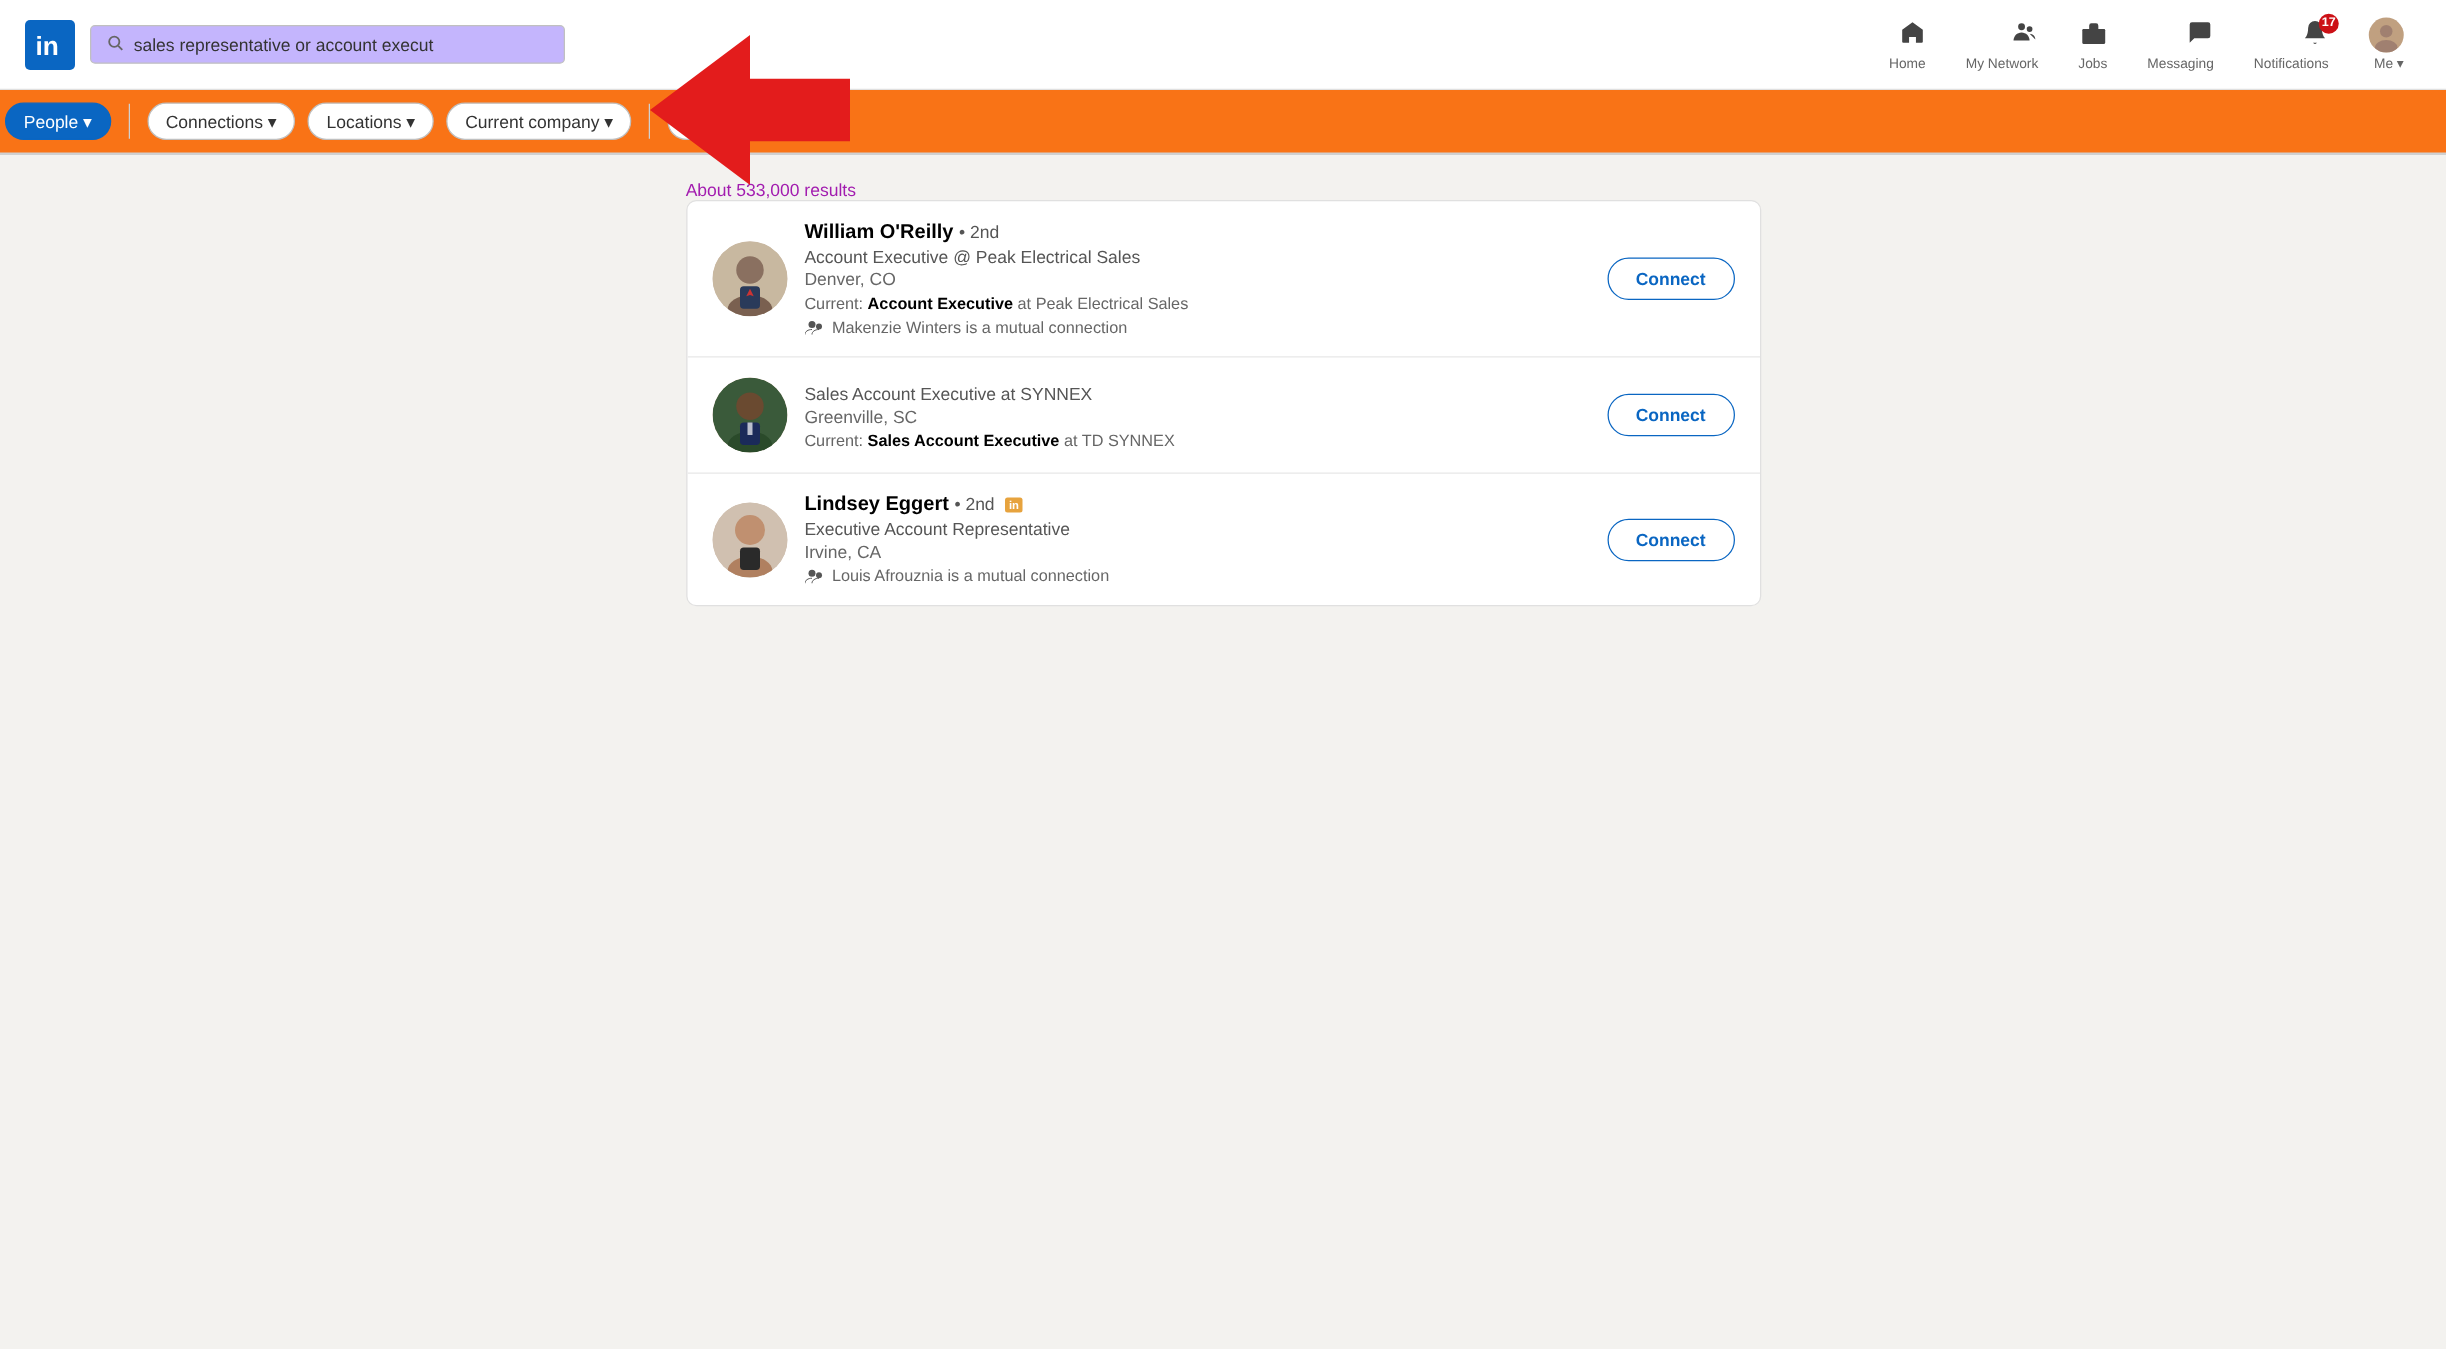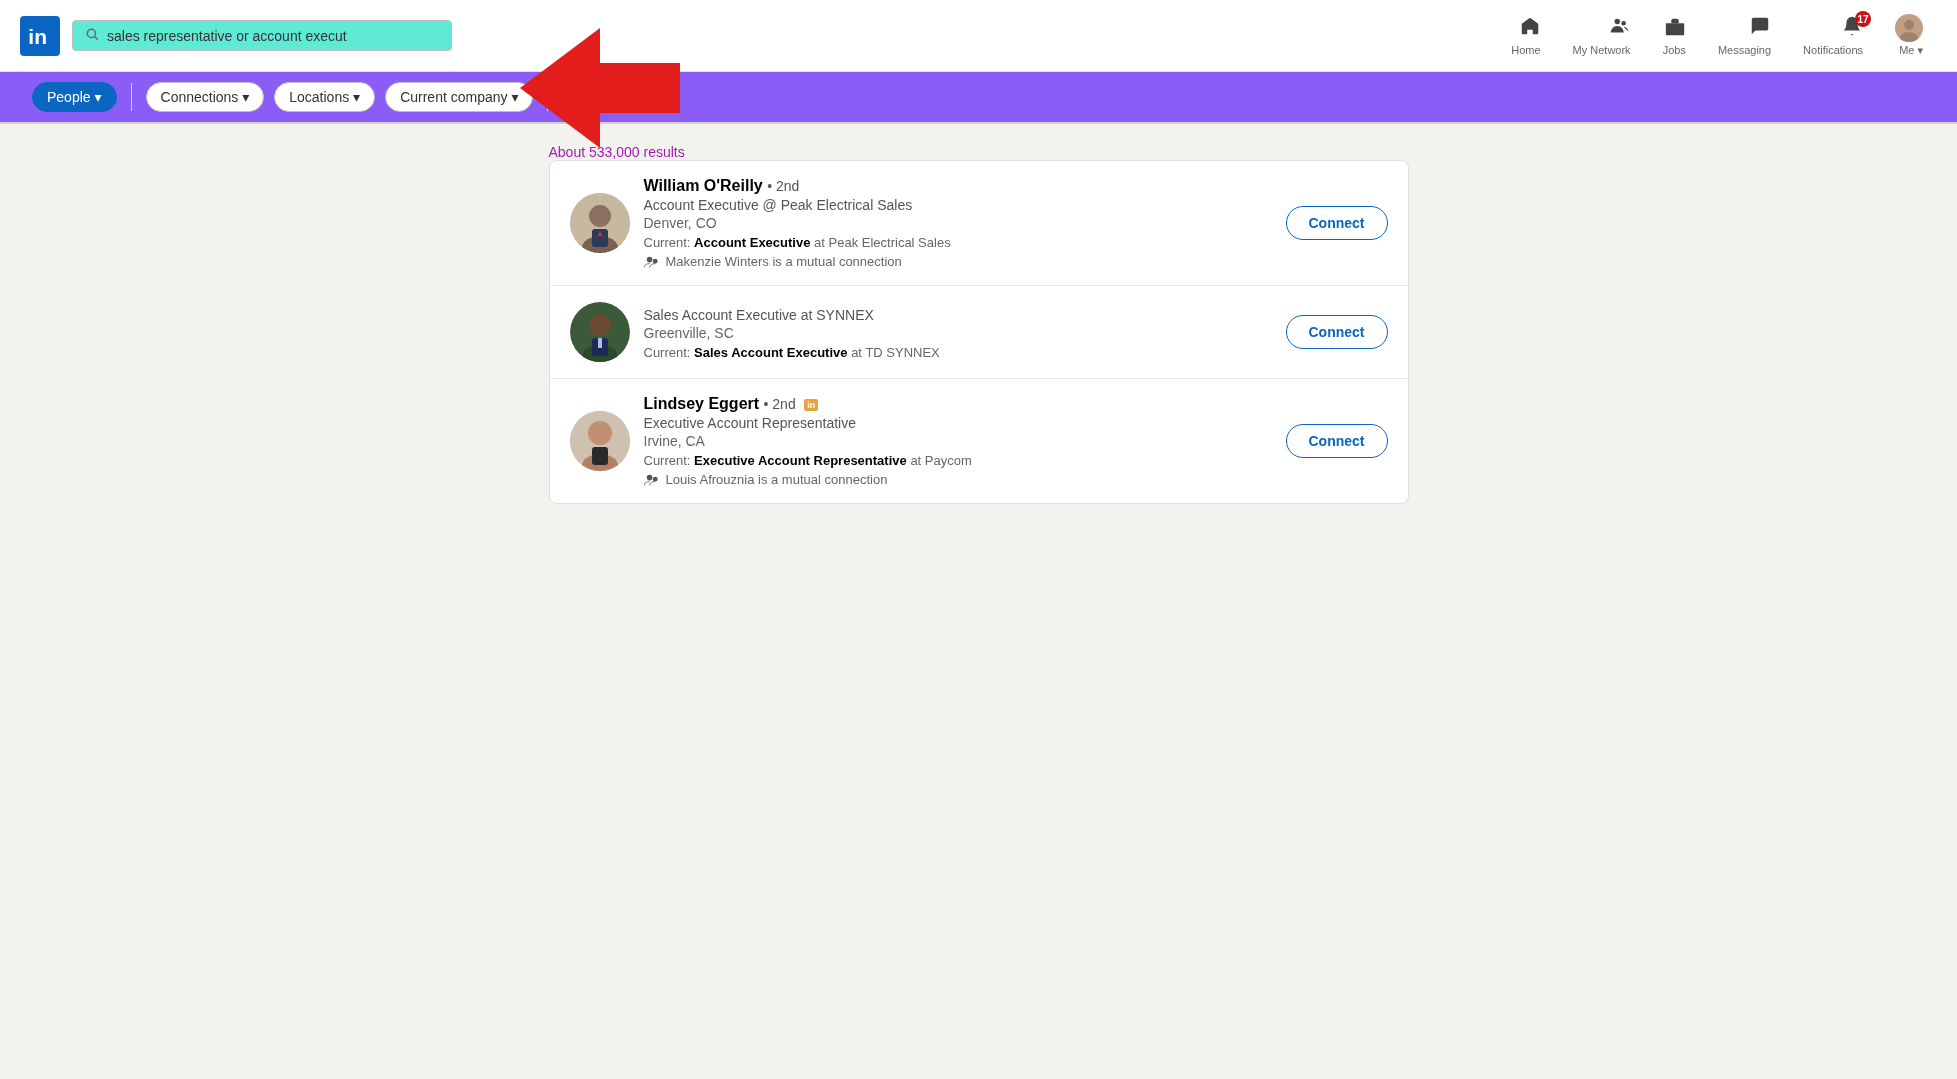--- a/index.html
+++ b/index.html
@@ -22,21 +22,21 @@
       background: #0a66c2;
       border-radius: 4px;
       display: flex; align-items: center; justify-content: center;
       flex-shrink: 0;
     }
     .linkedin-logo svg { width: 28px; height: 28px; }
     .search-bar {
       display: flex; align-items: center;
       border: 1px solid #c0c0c0;
       border-radius: 4px;
-      background: #5eead4;
+      background: #c4b5fd;
       padding: 6px 12px;
       width: 380px;
       gap: 8px;
     }
     .search-bar input {
       border: none; background: transparent;
       font-size: 14px; color: #333; outline: none; width: 100%;
     }
     .search-icon { color: #666; font-size: 14px; }
 
@@ -58,22 +58,22 @@
     }
     .avatar-circle {
       width: 28px; height: 28px; border-radius: 50%;
       background: #c0a080; overflow: hidden;
       display: flex; align-items: center; justify-content: center;
     }
     .avatar-circle svg { width: 28px; height: 28px; }
 
     
     .filter-bar {
-      background: #8b5cf6;
-      padding: 10px 32px;
+      background: #f97316;
+      padding: 10px 4px;
       display: flex; align-items: center; gap: 10px;
       border-bottom: 2px solid #d0d0d0;
     }
     .filter-btn {
       border: 1px solid #c0c0c0;
       border-radius: 20px;
       padding: 6px 14px;
       font-size: 14px;
       cursor: pointer;
       background: #fff;
@@ -367,26 +367,20 @@
           </svg>
         </div>
         <div class="person-info">
           <div>
             <span class="person-name">Lindsey Eggert</span>
             <span class="person-degree">• 2nd</span>
             <span class="li-badge">in</span>
           </div>
           <div class="person-title">Executive Account Representative</div>
           <div class="person-location">Irvine, CA</div>
-          <div class="person-current">
-            <span>Current:</span>
-            <strong><span>Executive Account Representative</span></strong>
-            <span>at</span>
-            <span>Paycom</span>
-          </div>
           <div class="mutual">
             <svg width="16" height="14" viewBox="0 0 20 16" fill="#555">
               <circle cx="7" cy="5" r="3.5"></circle>
               <circle cx="14" cy="7" r="3"></circle>
               <path d="M0 15c0-3 3-5 7-5" stroke="#555" stroke-width="1" fill="none"></path>
               <path d="M7 15c0-3 3-5 7-5" stroke="#555" stroke-width="1" fill="none"></path>
             </svg>
             <span>Louis Afrouznia is a mutual connection</span>
           </div>
         </div>

